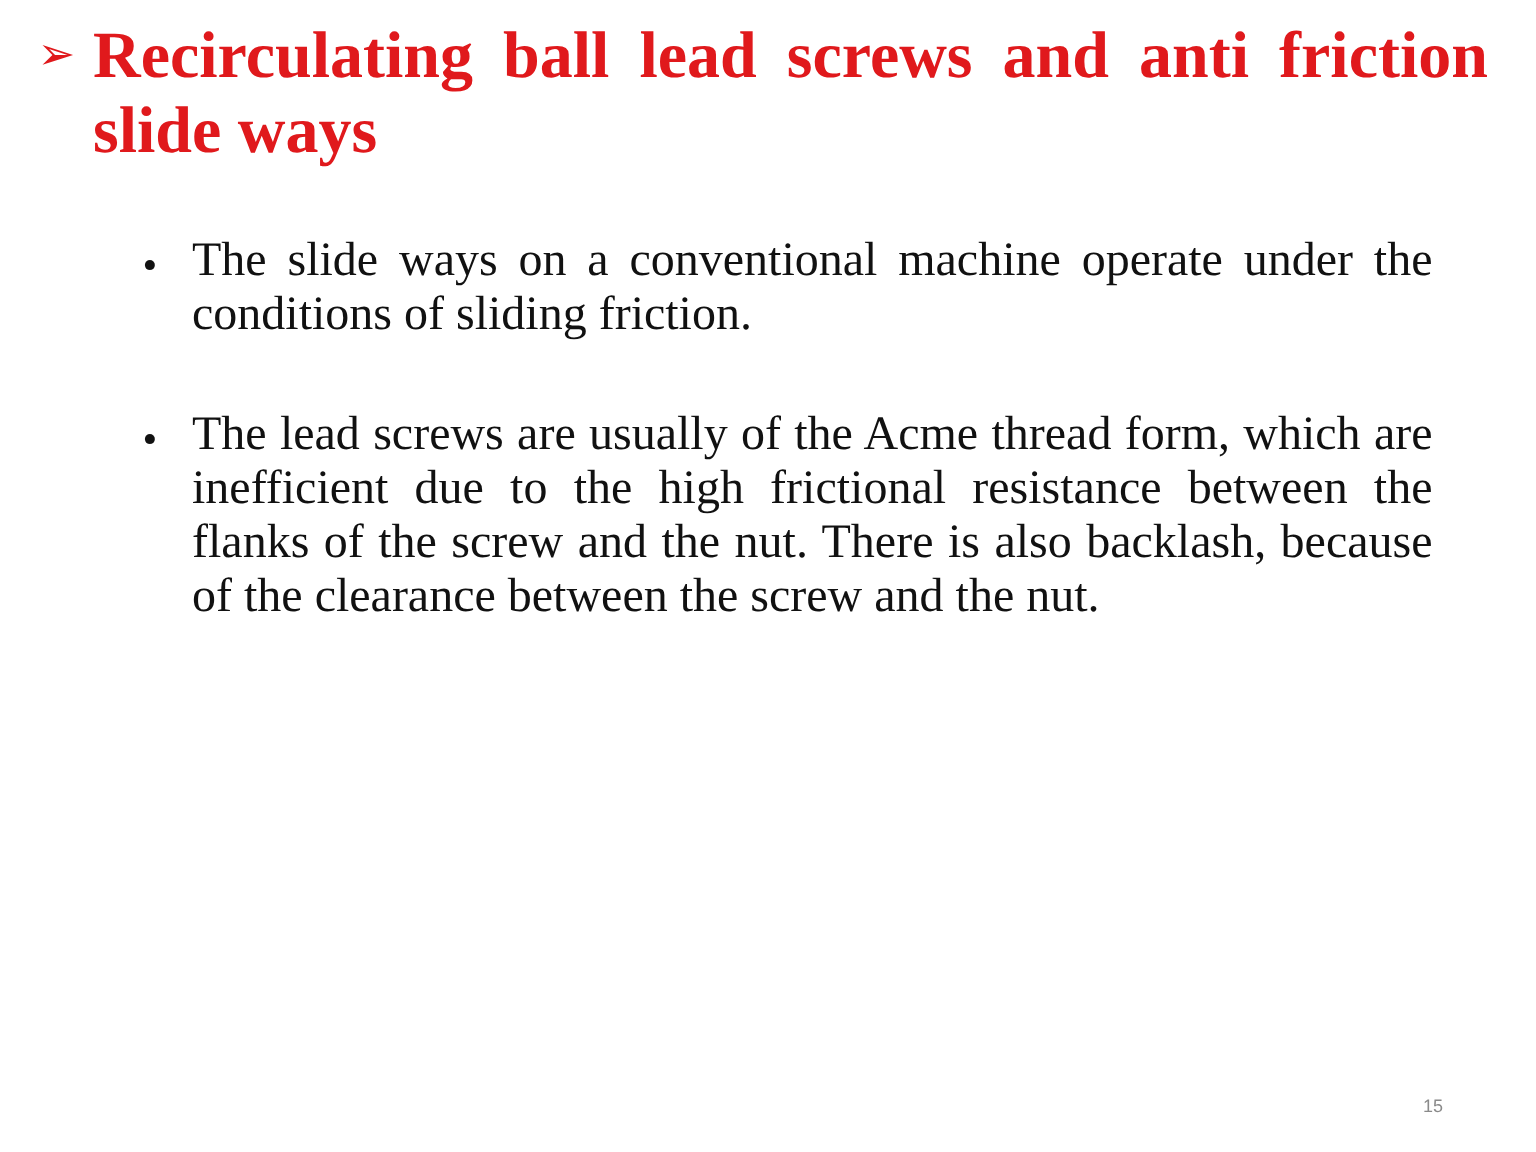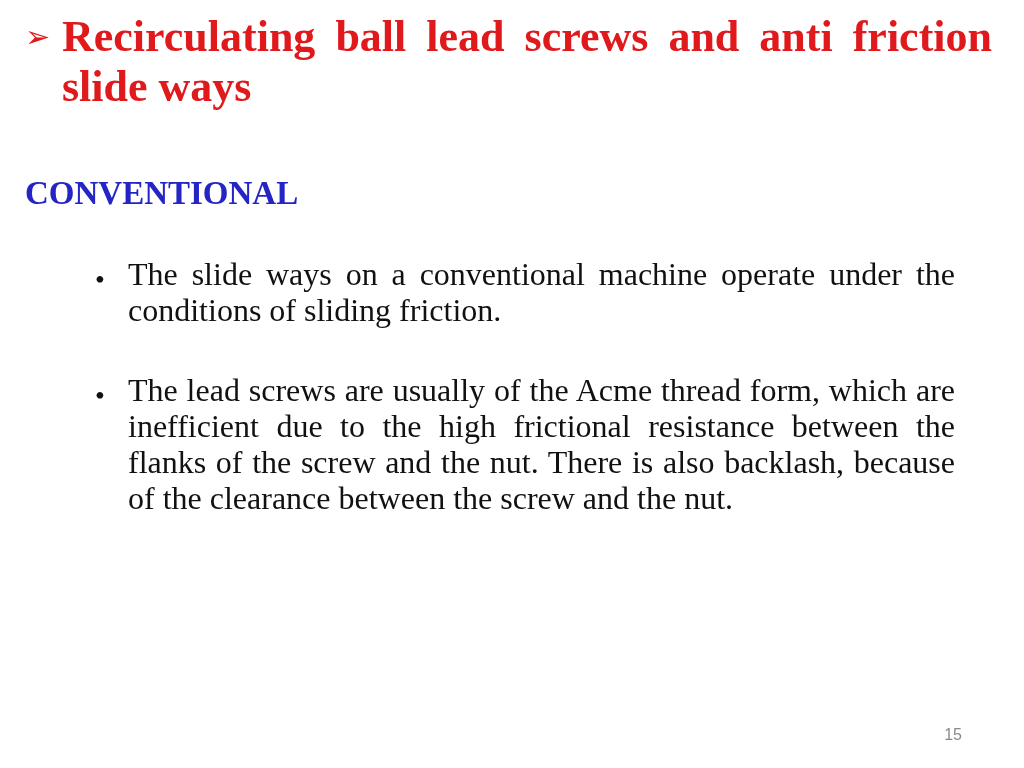--- a/index.html
+++ b/index.html
@@ -63,35 +63,34 @@
     color: #111111;
     font-size: 32px;
     line-height: 36px;
     text-align: justify;
   }
   .page-number {
     position: absolute;
     right: 62px;
     bottom: 24px;
     color: #8a8a8a;
-    font-size: 16px;
+    font-size: 12px;
     font-family: "Liberation Sans", "DejaVu Sans", sans-serif;
   }
 </style>
 </head>
 <body>
 
 <div class="slide">
 
   <div class="heading">
     <span class="arrow">➢</span>
     <div class="heading-text">Recirculating ball lead screws and anti friction slide ways</div>
   </div>
 
-  <div class="subheading">CONVENTIONAL</div>
 
   <div class="bullets">
 
     <div class="bullet-item">
       <span class="marker">•</span>
       <div class="bullet-text">The slide ways on a conventional machine operate under the conditions of sliding friction.</div>
     </div>
 
     <div class="bullet-item">
       <span class="marker">•</span>

